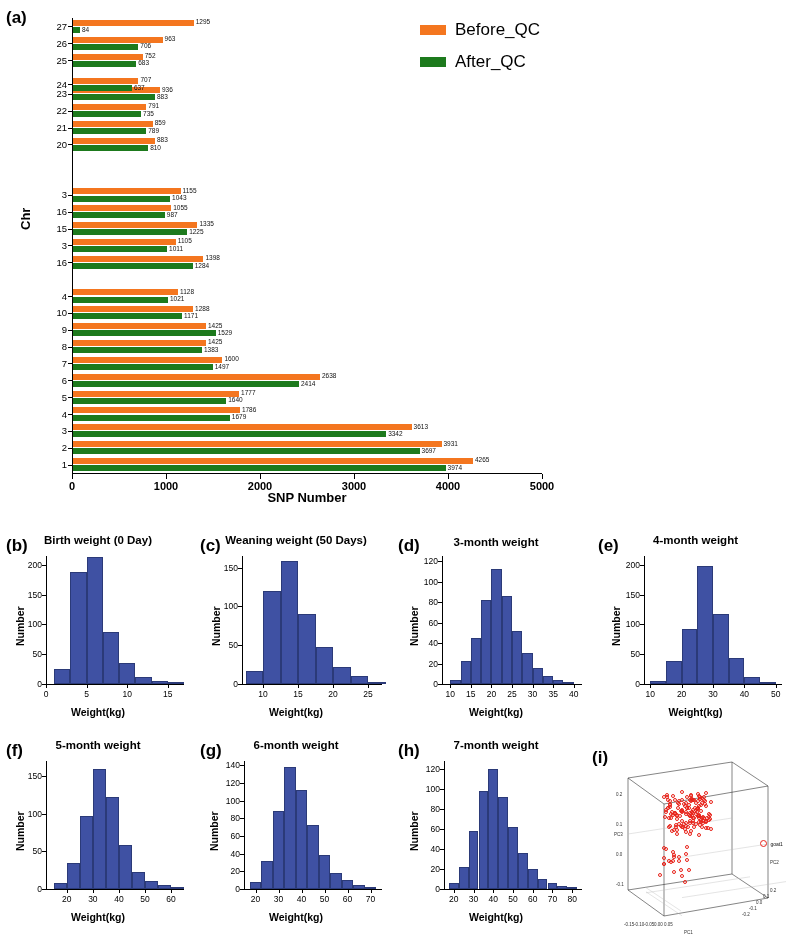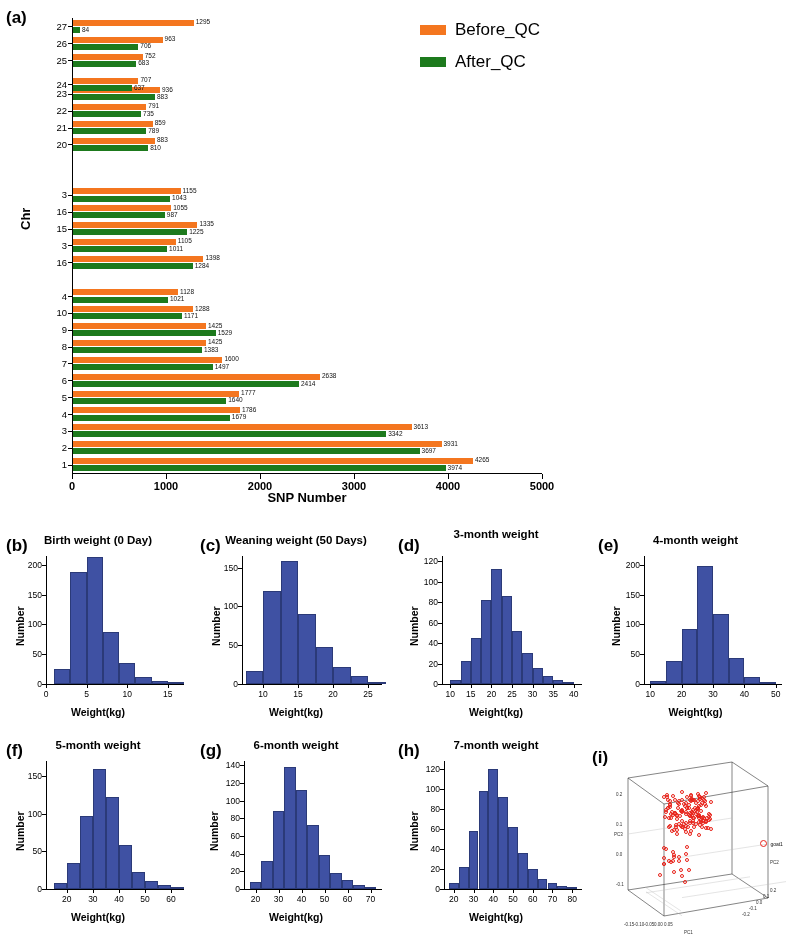--- a/index.html
+++ b/index.html
@@ -343,21 +343,21 @@
       <div class="hxticklab" style="left: 91px; top: 133px;">20</div>
       <div class="hxtick" style="left: 126px; top: 128px;"></div>
       <div class="hxticklab" style="left: 126px; top: 133px;">25</div>
     </div>
   <div class="hp-xlab" style="left:0;top:178px;">Weight(kg)</div>
   <div class="hp-ylab" style="left:14px;top:118px;">Number</div>
 </div>
 
 <div class="hpanel" id="hp-d" style="left:396px;top:528px;width:200px;height:198px;">
   <div class="panel-label" style="position:absolute;left:2px;top:8px;">(d)</div>
-  <div class="hp-title" style="top:0;">3-month weight</div>
+  <div class="hp-title" style="top:8px;">3-month weight</div>
   <div class="hp-plot" style="left:46px;top:28px;width:140px;height:128px;">
       <div class="hp-axis" style="left: 0px; top: 128px; width: 140px; height: 1px;"></div>
       <div class="hp-axis" style="left: 0px; top: 0px; width: 1px; height: 129px;"></div>
       <div class="hbar" style="left: 8.23529px; width: 10.2941px; height: 4.096px;"></div>
       <div class="hbar" style="left: 18.5294px; width: 10.2941px; height: 22.528px;"></div>
       <div class="hbar" style="left: 28.8235px; width: 10.2941px; height: 46.08px;"></div>
       <div class="hbar" style="left: 39.1176px; width: 10.2941px; height: 83.968px;"></div>
       <div class="hbar" style="left: 49.4118px; width: 10.2941px; height: 114.688px;"></div>
       <div class="hbar" style="left: 59.7059px; width: 10.2941px; height: 88.064px;"></div>
       <div class="hbar" style="left: 70px; width: 10.2941px; height: 53.248px;"></div>

